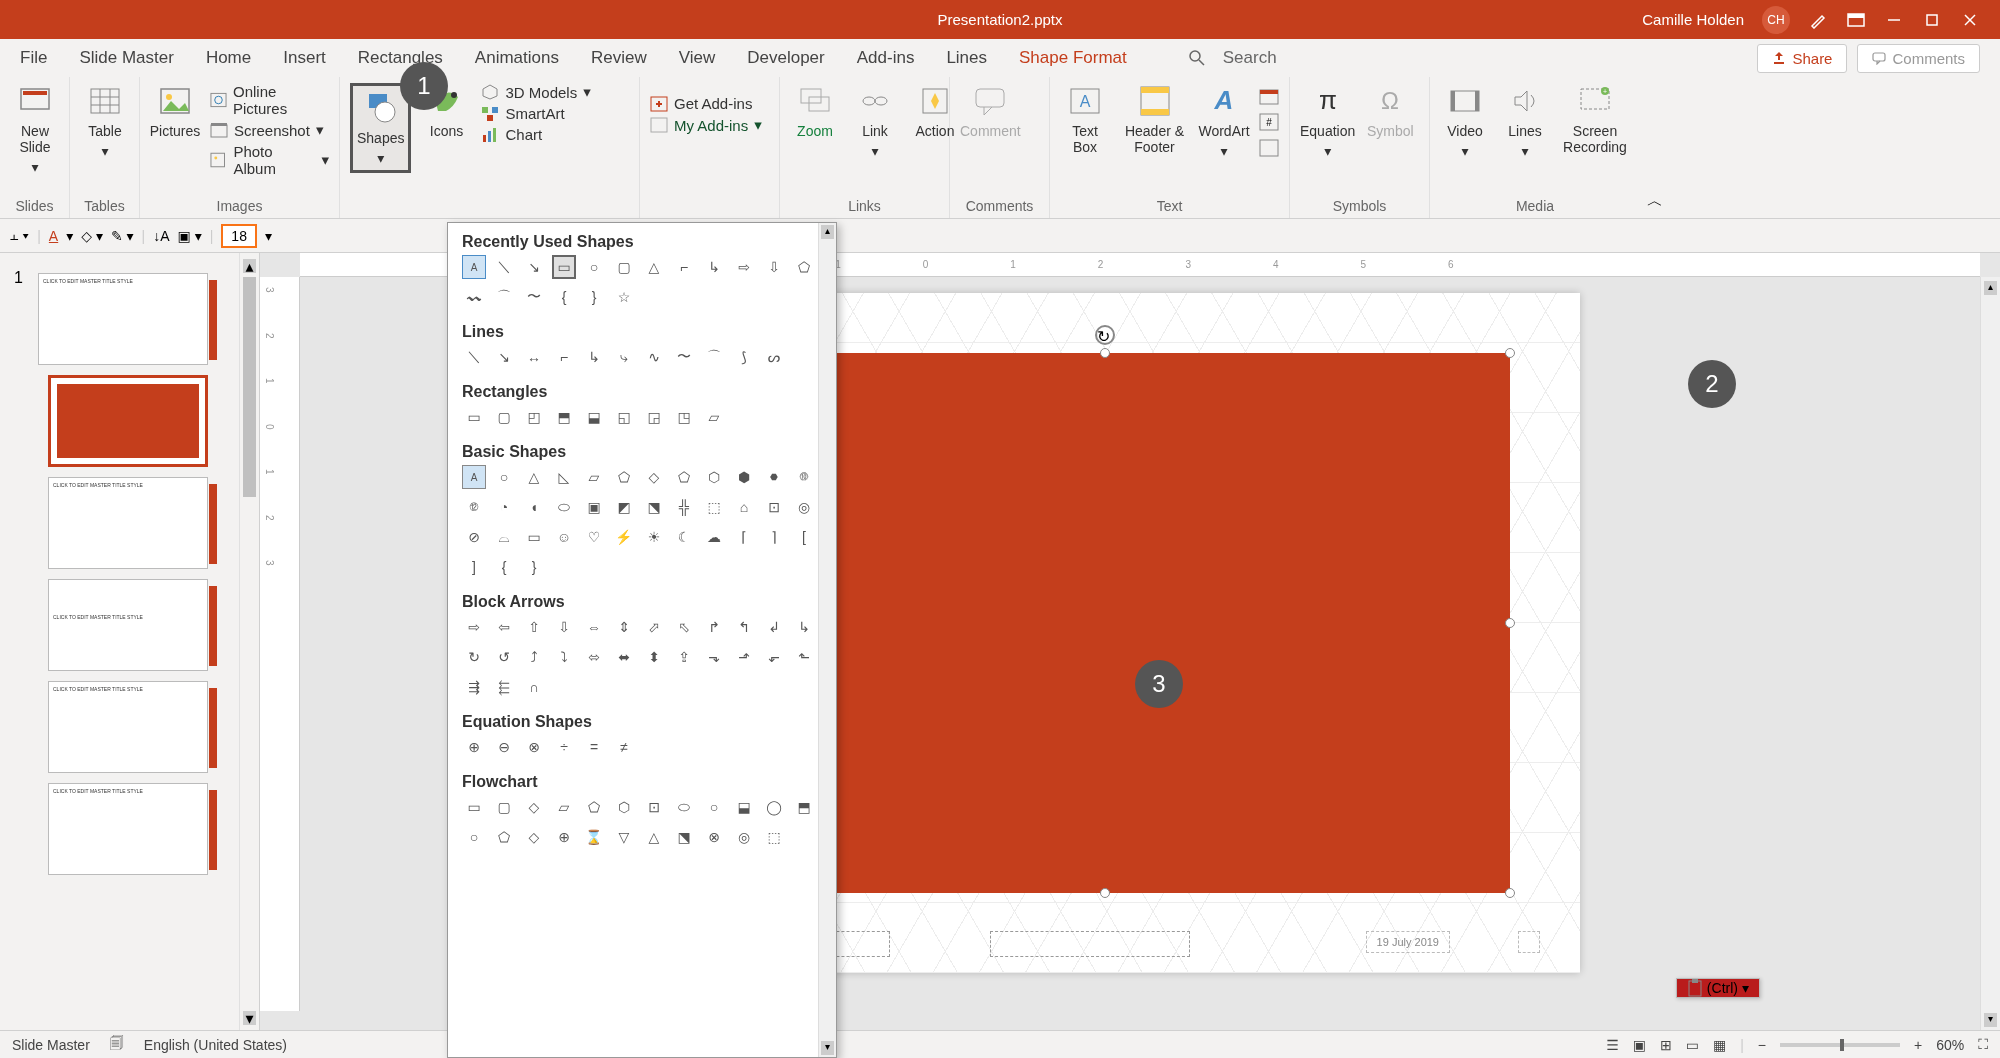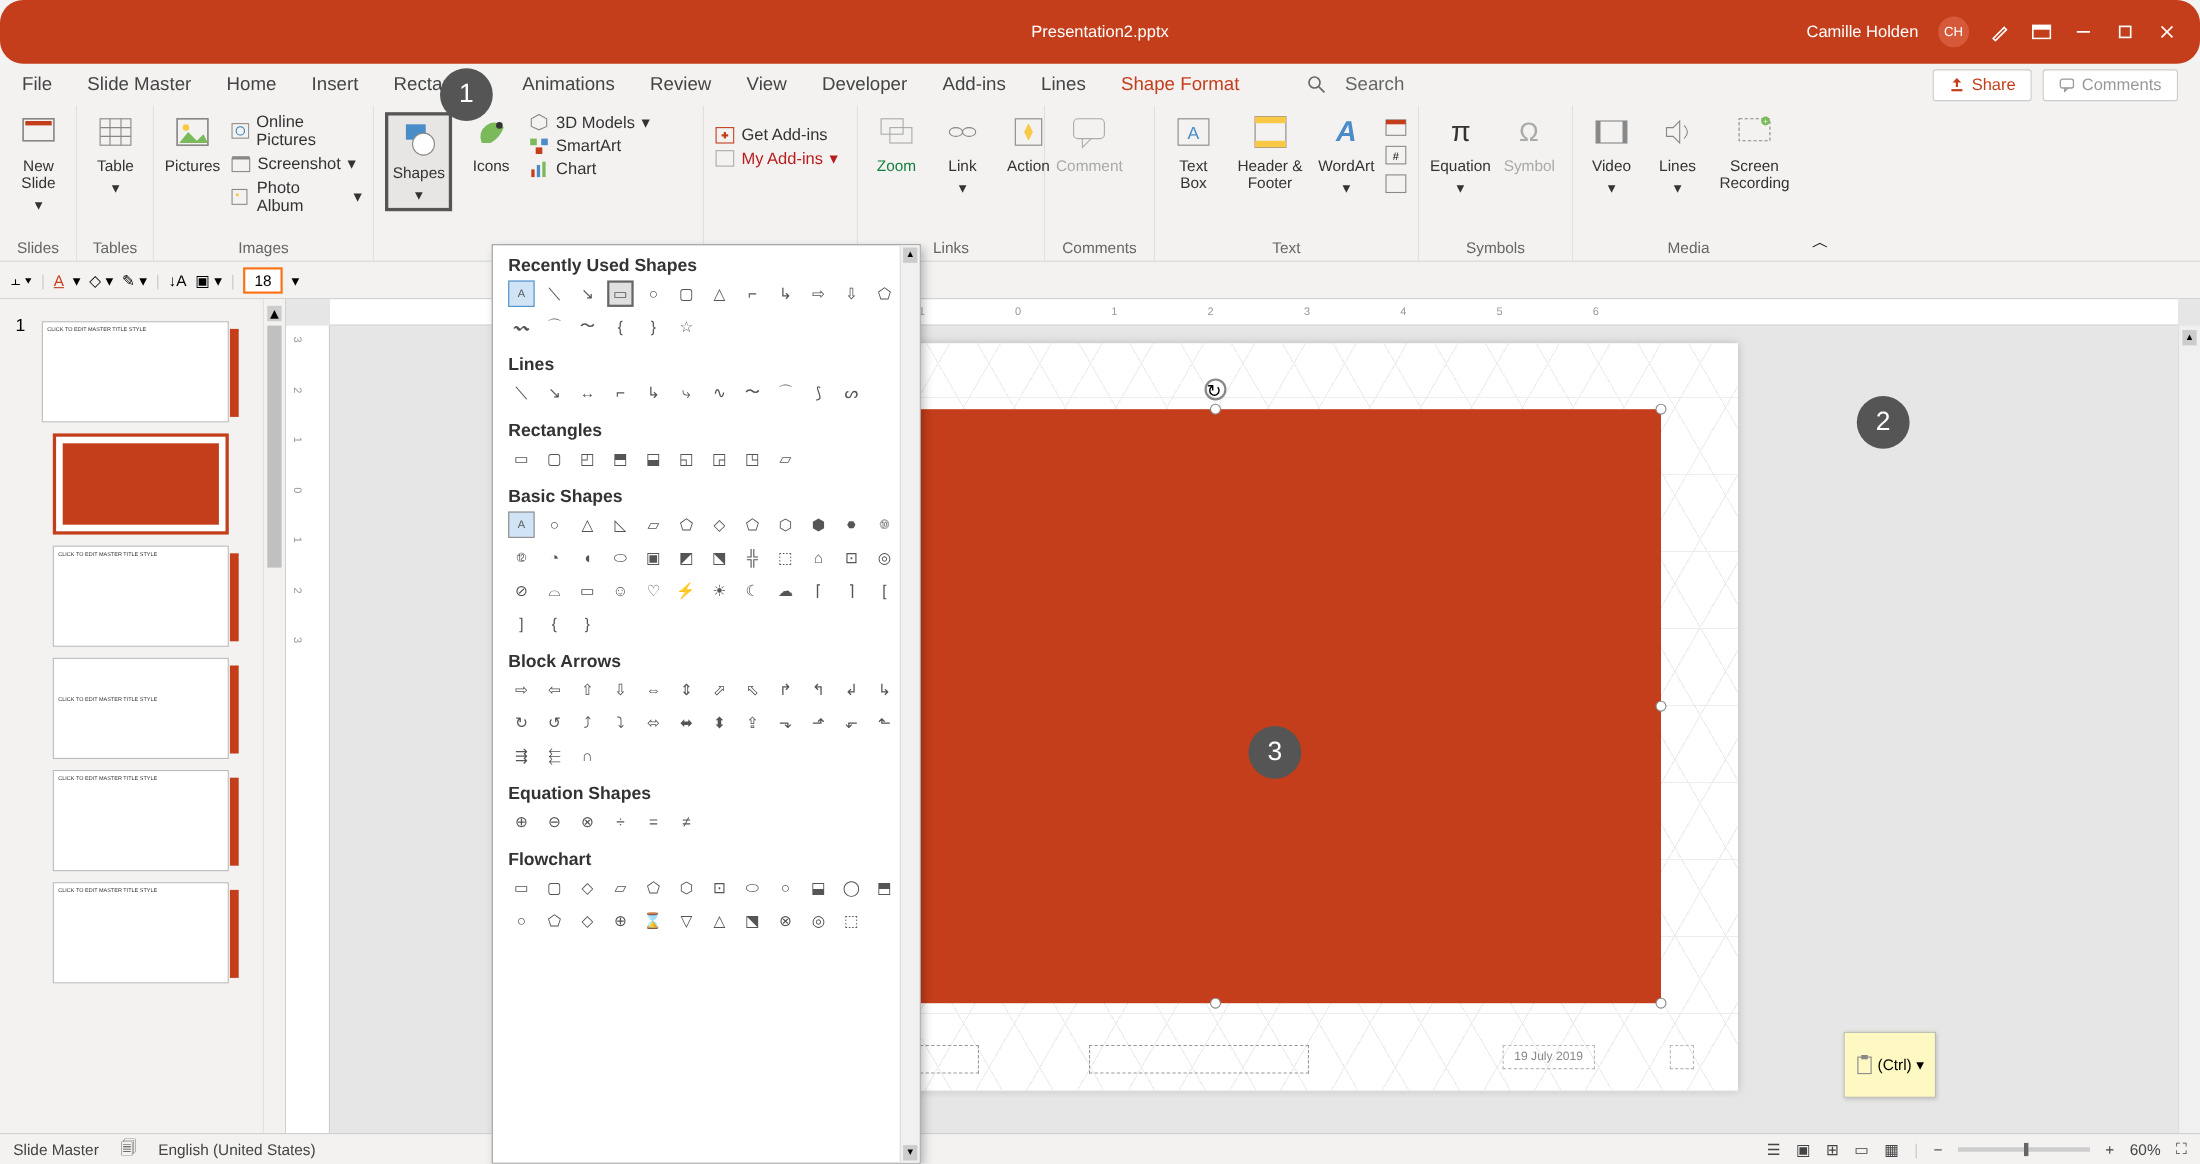--- a/index.html
+++ b/index.html
@@ -1,19 +1,19 @@
 <!DOCTYPE html>
 <html><head>
 <meta charset="utf-8">
 <style>
 * { margin: 0; padding: 0; box-sizing: border-box; font-family: "Segoe UI", sans-serif; }
 body { background: #f3f3f3; width: 2000px; height: 1058px; overflow: hidden; position: relative; }
 
 
-.titlebar { height: 58px; background: #c43e1c; display: flex; align-items: center; color: #fff; font-size: 15px; position: relative; border-radius: 21px; }
+.titlebar { height: 39px; background: #c43e1c; display: flex; align-items: center; color: #fff; font-size: 15px; position: relative; }
 .titlebar .doc-title { position: absolute; left: 50%; transform: translateX(-50%); }
 .titlebar .user-area { position: absolute; right: 20px; display: flex; align-items: center; gap: 18px; }
 .titlebar .user-initials { background: #d65a3a; width: 28px; height: 28px; border-radius: 50%; display:flex; align-items:center; justify-content:center; font-size:12px; }
 .win-btn { width: 20px; height: 20px; display:flex; align-items:center; justify-content:center; cursor:pointer; }
 
 
 .ribbon-tabs { height: 38px; background: #f3f2f1; display: flex; align-items: center; gap: 32px; padding: 0 20px; font-size: 17px; color: #444; }
 .ribbon-tabs .tab { cursor: pointer; }
 .ribbon-tabs .active { color: #c43e1c; font-weight: 500; }
 .search-area { display:flex; align-items:center; gap:18px; margin-left: 30px; color:#666;}
@@ -74,21 +74,21 @@
 
 .callout { position:absolute; width:48px; height:48px; background:#555; color:#fff; border-radius:50%; display:flex; align-items:center; justify-content:center; font-size:24px; z-index:200;}
 
 
 .status-bar { position:absolute; bottom:0; left:0; right:0; height:28px; background:#f3f2f1; border-top:1px solid #d0d0d0; display:flex; align-items:center; padding:0 12px; font-size:14px; color:#444; gap:20px;}
 .status-right { margin-left:auto; display:flex; align-items:center; gap:14px;}
 .zoom-slider { width:120px; height:4px; background:#ccc; position:relative;}
 .zoom-thumb { position:absolute; left:50%; top:-4px; width:4px; height:12px; background:#666;}
 
 
-.paste-popup { position:absolute; right:240px; bottom:60px; background:#fef9c3; border:1px solid #bbb; padding:20px 10px; font-size:14px; display:flex; align-items:center; gap:4px; box-shadow:1px 1px 4px rgba(0,0,0,0.2);}
+.paste-popup { position:absolute; right:240px; bottom:60px; background:#b91c1c; border:1px solid #bbb; padding:0 10px; font-size:14px; display:flex; align-items:center; gap:4px; box-shadow:1px 1px 4px rgba(0,0,0,0.2);}
 svg { display:block; }
 </style>
 </head>
 <body>
 
 <div class="titlebar">
   <div class="doc-title">Presentation2.pptx</div>
   <div class="user-area">
     <span>Camille Holden</span>
     <span class="user-initials">CH</span>
@@ -269,21 +269,21 @@
   <div class="ribbon-group" style="width:140px;">
     <div class="group-items">
       <div class="ribbon-stack" style="padding-top:12px;">
         <div class="ribbon-stack-item">
             <svg width="18" height="16" viewBox="0 0 18 16">
               <rect x="1" y="1" width="16" height="14" fill="none" stroke="#c43e1c"></rect>
               <path d="M6 8 L12 8 M9 5 L9 11" stroke="#c43e1c" stroke-width="2"></path>
             </svg>
             <span>Get Add-ins</span>
           </div>
-        <div class="ribbon-stack-item" style="color:#b91c1c;"><svg width="18" height="16" viewBox="0 0 18 16">
+        <div class="ribbon-stack-item" style="color:#14532d;"><svg width="18" height="16" viewBox="0 0 18 16">
               <rect x="1" y="1" width="16" height="14" fill="none" stroke="#aaa"></rect>
             </svg><span>My Add-ins</span> ▾</div>
       </div>
     </div>
     <div class="group-label">&nbsp;</div>
   </div>
 
   <div class="ribbon-group" style="width:170px;">
     <div class="group-items">
       <div class="ribbon-btn-large" style="color:#15803d;">

